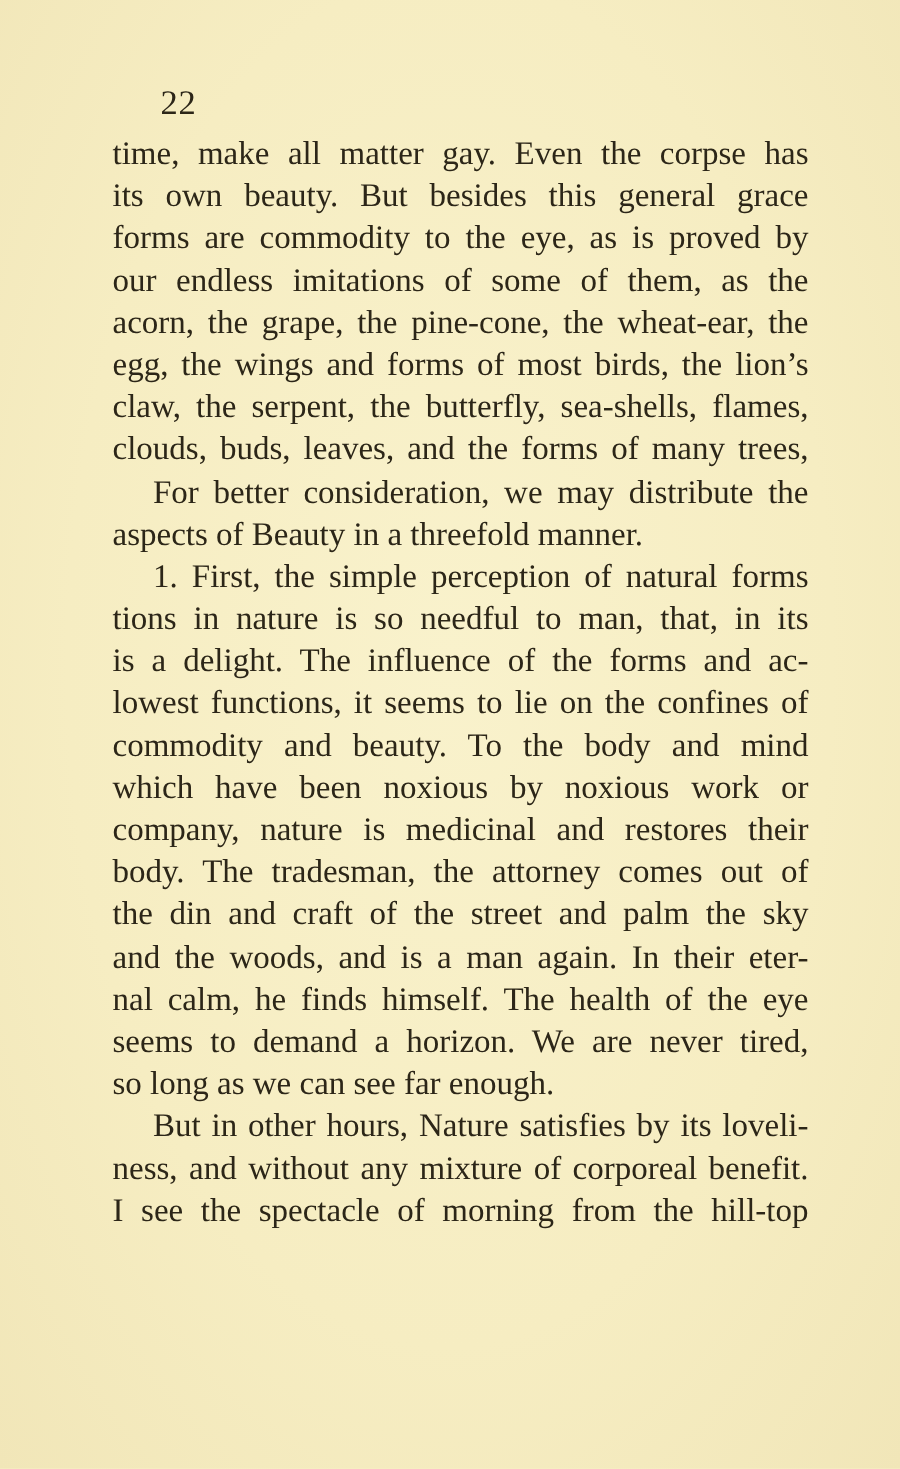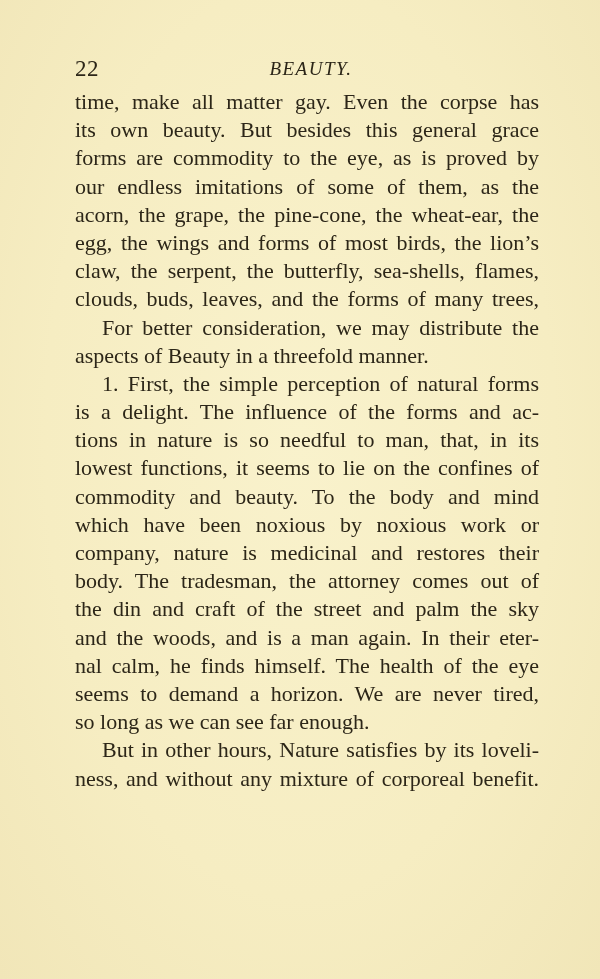--- a/index.html
+++ b/index.html
@@ -19,20 +19,21 @@
   .page {
     position: absolute;
     left: 75px;
     top: 56px;
     width: 464px;
   }
   .running-head {
     position: relative;
     height: 32px;
     font-size: 22px;
+    margin-left: 32px;
   }
   .page-number {
     position: absolute;
     left: 0;
     top: 0;
     font-size: 23px;
     letter-spacing: 0.5px;
   }
   .running-title {
     position: absolute;
@@ -63,21 +64,20 @@
   .line.indent {
     padding-left: 27px;
   }
 </style>
 </head>
 <body>
 
 <div class="page">
   <div class="running-head">
     <span class="page-number">22</span>
-    <span class="running-title">BEAUTY.</span>
   </div>
 
   <div class="body-text">
 
     <div>
       <span class="line">time, make all matter gay.  Even the corpse has</span>
       <span class="line">its own beauty.  But besides this general grace</span>
       <span class="line">forms are commodity to the eye, as is proved by</span>
       <span class="line">our endless imitations of some of them, as the</span>
       <span class="line">acorn, the grape, the pine-cone, the wheat-ear, the</span>
@@ -86,32 +86,33 @@
       <span class="line">clouds, buds, leaves, and the forms of many trees,</span>
     </div>
 
     <div>
       <span class="line indent">For better consideration, we may distribute the</span>
       <span class="line last">aspects of Beauty in a threefold manner.</span>
     </div>
 
     <div>
       <span class="line indent">1. First, the simple perception of natural forms</span>
+      <span class="line">tions in nature is so needful to man, that, in its</span>
       <span class="line">is a delight.  The influence of the forms and ac-</span>
-      <span class="line">tions in nature is so needful to man, that, in its</span>
       <span class="line">lowest functions, it seems to lie on the confines of</span>
       <span class="line">commodity and beauty.  To the body and mind</span>
       <span class="line">which have been noxious by noxious work or</span>
       <span class="line">company, nature is medicinal and restores their</span>
       <span class="line">body.  The tradesman, the attorney comes out of</span>
       <span class="line">the din and craft of the street and palm the sky</span>
       <span class="line">and the woods, and is a man again.  In their eter-</span>
       <span class="line">nal calm, he finds himself.  The health of the eye</span>
       <span class="line">seems to demand a horizon.  We are never tired,</span>
       <span class="line last">so long as we can see far enough.</span>
     </div>
 
     <div>
       <span class="line indent">But in other hours, Nature satisfies by its loveli-</span>
       <span class="line">ness, and without any mixture of corporeal benefit.</span>
+      <span class="line">I see the spectacle of morning from the hill-top</span>
     </div>
   </div>
 </div>
 
 </body></html>

